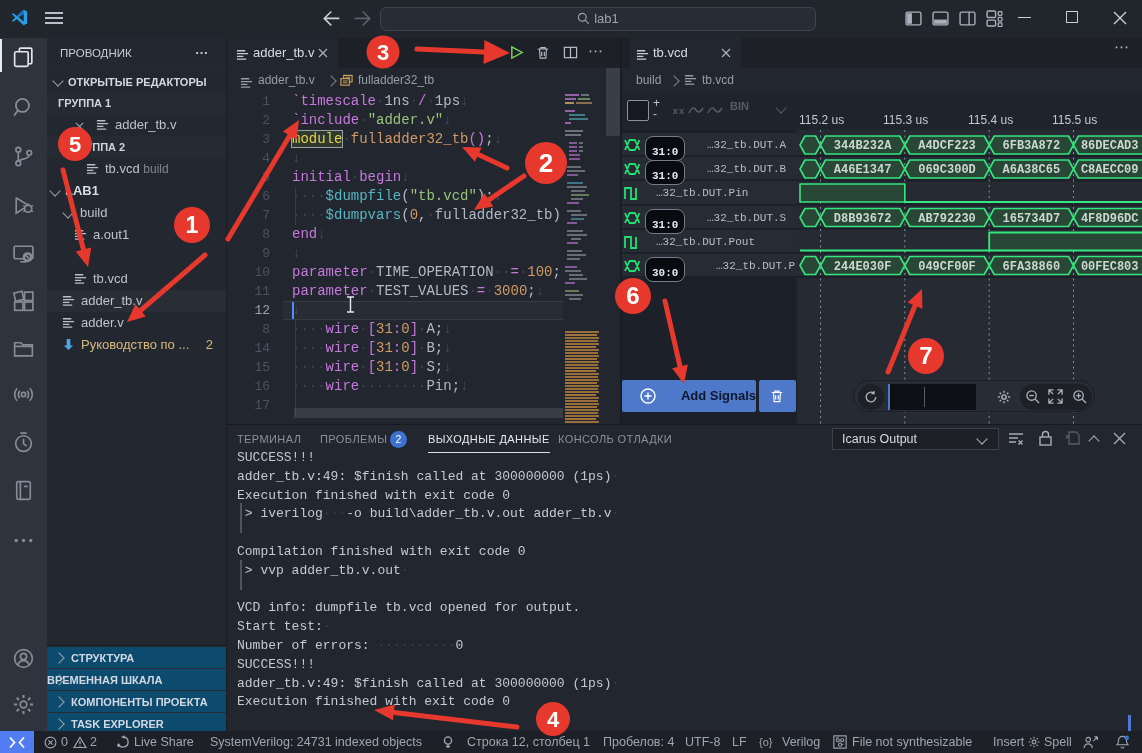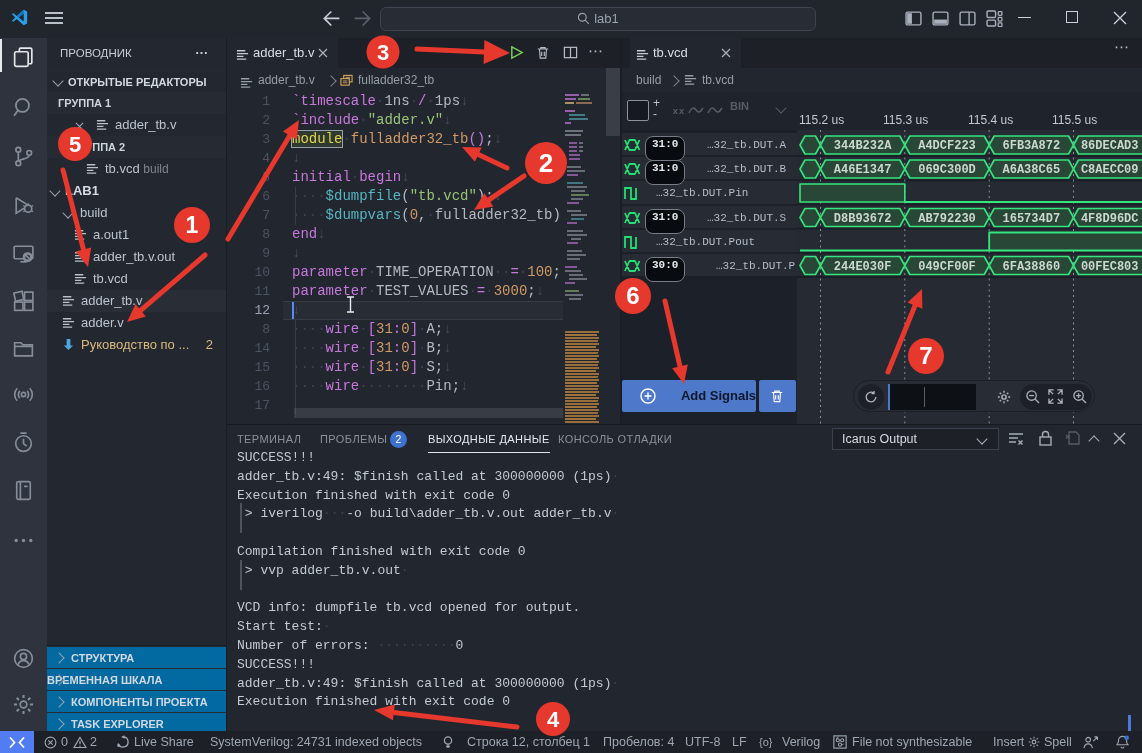--- a/index.html
+++ b/index.html
@@ -8,21 +8,21 @@
 
 #titlebar{left:0;top:0;width:1142px;height:38px;background:#21252c}
 #searchbox{left:380px;top:7px;width:436px;height:24px;background:#272c35;border:1px solid #3e4450;border-radius:6px;color:#9ba3ae;font-size:13px;text-align:center;line-height:22px}
 
 #activity{left:0;top:38px;width:47px;height:693px;background:#2e333d}
 .act-ic{position:absolute;left:11px;width:25px;height:25px;color:#868d99}
 .act-ic.on{color:#e3e7ec}
 #act-ind{left:0;top:1px;width:2px;height:33px;background:#e7eaee}
 
 #sidebar{left:47px;top:38px;width:180px;height:693px;background:#23272f}
-#sb-bottom{left:0;top:607px;width:180px;height:86px;background:#0369a1;border-top:1px solid #1a1d23}
+#sb-bottom{left:0;top:607px;width:180px;height:86px;background:#0c4a6e;border-top:1px solid #1a1d23}
 .sb-head{position:absolute;left:0;width:180px;height:22px;font-size:11px;font-weight:bold;color:#d3d9e2;line-height:22px;border-top:1px solid #262b33}
 .row{position:absolute;left:0;width:180px;height:22px;font-size:13px;color:#bcc3cf;line-height:22px;white-space:nowrap}
 .gray{color:#7e858f}
 .chev{display:inline-block;width:8px;height:8px;border-right:1.4px solid #9aa1ab;border-bottom:1.4px solid #9aa1ab}
 .chev.down{transform:rotate(45deg)}
 .chev.right{transform:rotate(-45deg)}
 .fico{display:inline-block;position:relative;top:2px;width:13px;height:13px}
 
 #tabs1{left:227px;top:38px;width:394px;height:30px;background:#1d2127}
 #tab1{left:0;top:0;width:111px;height:30px;background:#22262e;color:#d8dde5;font-size:13px}
@@ -35,21 +35,21 @@
 .kw{color:#c678dd}.str{color:#98c379}.num{color:#d19a66}.cy{color:#56b6c2}.or{color:#d19a66}.wh{color:#b4bac5}
 #minimap{left:563px;top:92px;width:42px;height:332px;background:#22262e}
 
 #grp2{left:622px;top:38px;width:520px;height:386px;background:#14171d}
 #tabs2{left:0;top:0;width:520px;height:30px;background:#1d2127}
 #tab2{position:absolute;left:8px;top:0;width:111px;height:30px;background:#22262e;color:#d8dde5;font-size:13px}
 #crumb2{position:absolute;left:0;top:30px;width:520px;height:24px;background:#22262e;color:#969ea9;font-size:12px;line-height:24px}
 #wavebody{position:absolute;left:0;top:54px;width:520px;height:332px;background:#1c2028}
 .srow{position:absolute;left:0;width:175px;height:22.2px;background:#262b34}
 .sname{position:absolute;font-family:"Liberation Mono",monospace;font-size:11px;color:#b6bec9;line-height:24px}
-.badge{position:absolute;top:3px;height:25px;border:1px solid #767d89;border-radius:8px;background:#080b0f;color:#e4e9ef;font-family:"Liberation Mono",monospace;font-size:11px;font-weight:bold;line-height:15px;padding:0 6px}
+.badge{position:absolute;top:3px;height:25px;border:1px solid #767d89;border-radius:8px;background:#080b0f;color:#e4e9ef;font-family:"Liberation Mono",monospace;font-size:11px;font-weight:bold;line-height:15px;padding:8px 6px}
 #addsig{position:absolute;left:0;top:288px;width:134px;height:32px;background:#4e79cb;color:#0f172a;font-size:13px;font-weight:bold;text-align:right;line-height:32px;border-radius:2px}
 #trashbtn{position:absolute;left:137px;top:288px;width:37px;height:32px;background:#4e79cb;border-radius:2px}
 
 #panel{left:227px;top:424px;width:915px;height:307px;background:#22262e;border-top:1px solid #16191f}
 .ptab{position:absolute;top:0;height:28px;line-height:28px;font-size:11px;color:#8a919c;letter-spacing:.4px}
 .ptab.on{color:#e6eaef;border-bottom:1.5px solid #dfe3e9}
 #pout{position:absolute;left:10px;top:24px;width:900px;height:279px;font-family:"Liberation Mono",monospace;font-size:13px;line-height:18.8px;color:#c3cad2;white-space:pre;overflow:hidden}
 
 #status{left:0;top:731px;width:1142px;height:22px;background:#1d2127;color:#9ea6b2;font-size:12.5px}
 .st{position:absolute;top:0;height:22px;line-height:22px;white-space:nowrap}
@@ -175,23 +175,20 @@
       </svg><span style="margin-left:6px">adder_tb.v</span></div>
   <div class="row" style="top:98px;background:#262b33"><b style="margin-left:25px;font-size:11px;color:#ced4dd">ГРУППА 2</b></div>
   <div class="row" style="top:120px"><svg class="fico" style="margin-left:39px" viewBox="0 0 14 14">
         <path d="M1 3h9M1 6h12M1 9h7M1 12h10" stroke="#b9c0ca" stroke-width="1.5"></path>
       </svg><span style="margin-left:6px">tb.vcd</span> <span class="gray" style="font-size:12px">build</span></div>
   <div class="row" style="top:142px;font-weight:bold;color:#d5dbe4"><span class="chev down" style="position:absolute;left:4px;top:7px"></span><span style="margin-left:18px">LAB1</span></div>
   <div class="row" style="top:164px"><span class="chev down" style="position:absolute;left:17px;top:7px"></span><span style="margin-left:33px">build</span></div>
   <div class="row" style="top:186px"><svg class="fico" style="margin-left:27px" viewBox="0 0 14 14">
         <path d="M1 3h9M1 6h12M1 9h7M1 12h10" stroke="#b9c0ca" stroke-width="1.5"></path>
       </svg><span style="margin-left:6px">a.out1</span></div>
-  <div class="row" style="top:208px"><svg class="fico" style="margin-left:27px" viewBox="0 0 14 14">
-        <path d="M1 3h9M1 6h12M1 9h7M1 12h10" stroke="#b9c0ca" stroke-width="1.5"></path>
-      </svg><span style="margin-left:6px">adder_tb.v.out</span></div>
   <div class="row" style="top:230px"><svg class="fico" style="margin-left:27px" viewBox="0 0 14 14">
         <path d="M1 3h9M1 6h12M1 9h7M1 12h10" stroke="#b9c0ca" stroke-width="1.5"></path>
       </svg><span style="margin-left:6px">tb.vcd</span></div>
   <div class="row" style="top:252px;background:#282d36"><svg class="fico" style="margin-left:15px" viewBox="0 0 14 14">
         <path d="M1 3h9M1 6h12M1 9h7M1 12h10" stroke="#b9c0ca" stroke-width="1.5"></path>
       </svg><span style="margin-left:6px">adder_tb.v</span></div>
   <div class="row" style="top:274px"><svg class="fico" style="margin-left:15px" viewBox="0 0 14 14">
         <path d="M1 3h9M1 6h12M1 9h7M1 12h10" stroke="#b9c0ca" stroke-width="1.5"></path>
       </svg><span style="margin-left:6px">adder.v</span></div>
   <div class="row" style="top:296px;color:#d7ba7d"><svg class="fico" style="margin-left:15px" viewBox="0 0 14 14">

